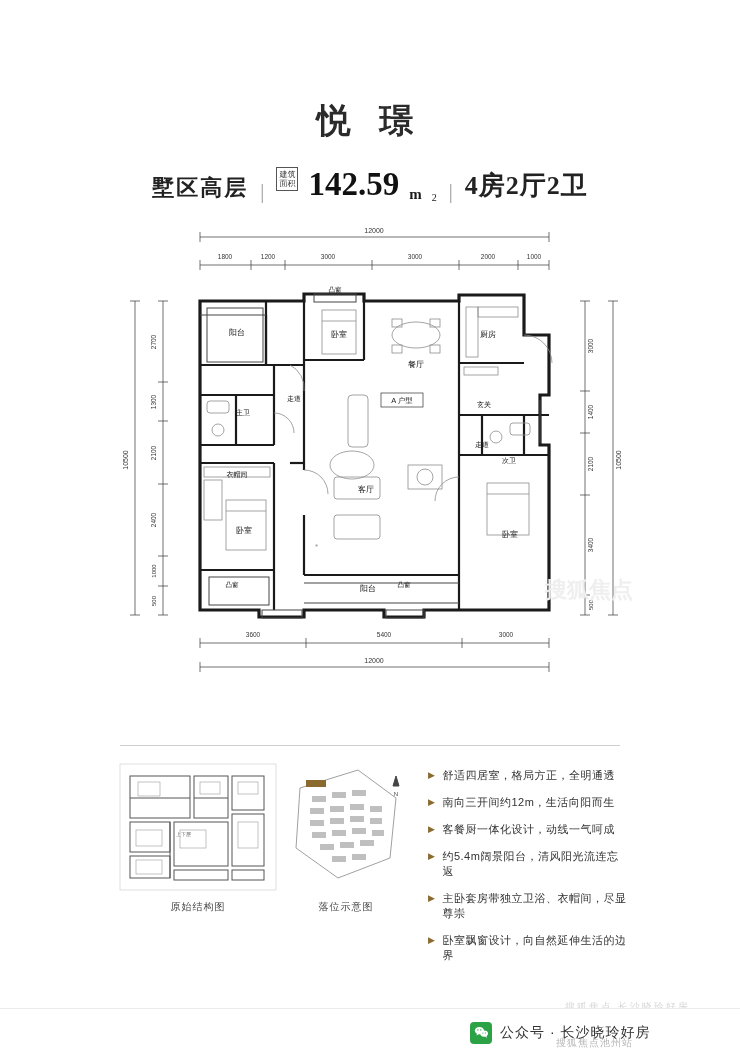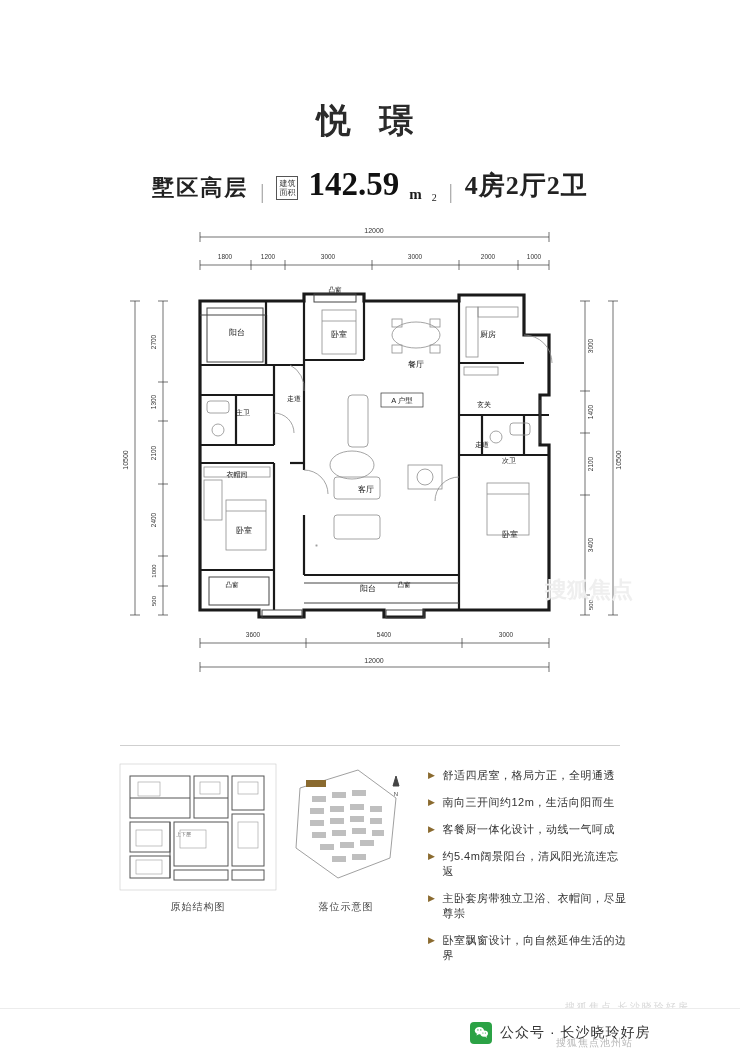--- a/index.html
+++ b/index.html
@@ -35,21 +35,21 @@
   .sub-divider{font-size:20px;color:#999;font-weight:300;padding:0 2px;}
   .area-tag{
     display:inline-block;
     border:1px solid #555;
     font-size:8px;
     line-height:9px;
     padding:2px 2px;
     letter-spacing:0;
     text-align:center;
     color:#333;
-    margin-bottom:3px;
+    margin-bottom:12px;
   }
   .area-num{
     font-size:33px;font-weight:bold;color:#111;letter-spacing:0;
   }
   .area-unit{font-size:15px;font-weight:bold;}
   .area-sup{font-size:10px;vertical-align:super;}
   .sub-right{font-size:26px;font-weight:bold;letter-spacing:1px;color:#222;}
 
   
   .plan{

